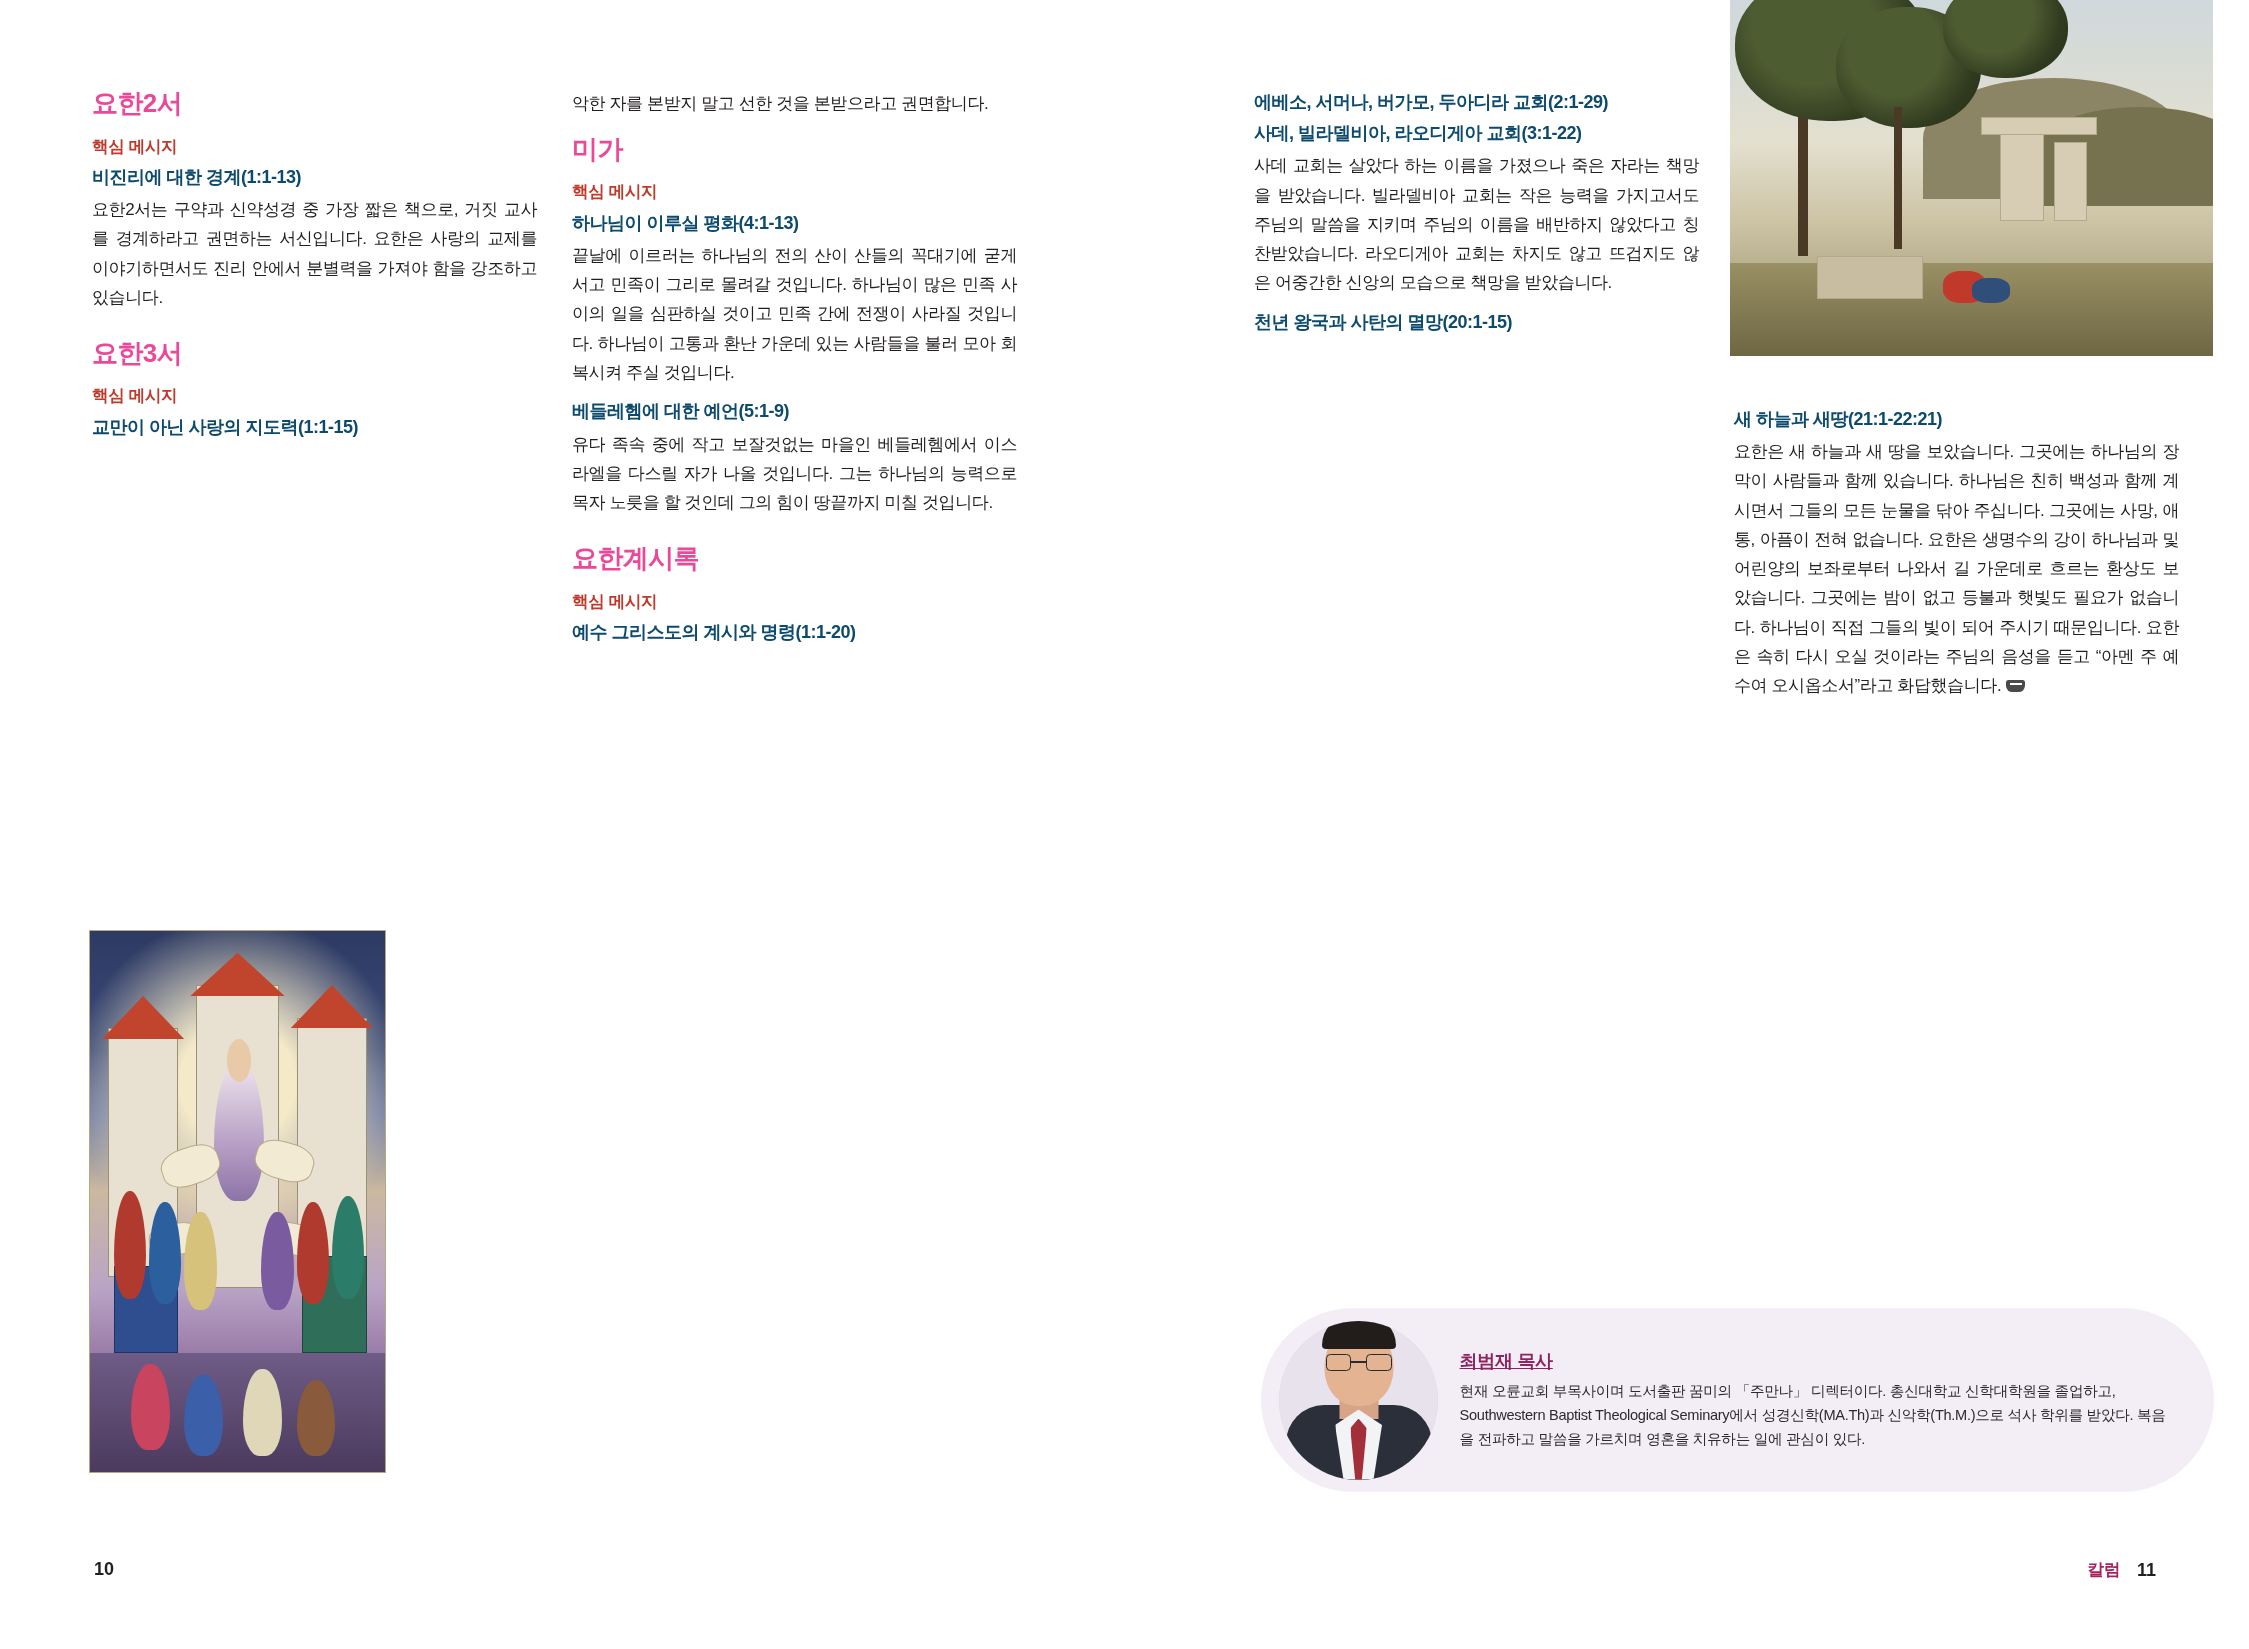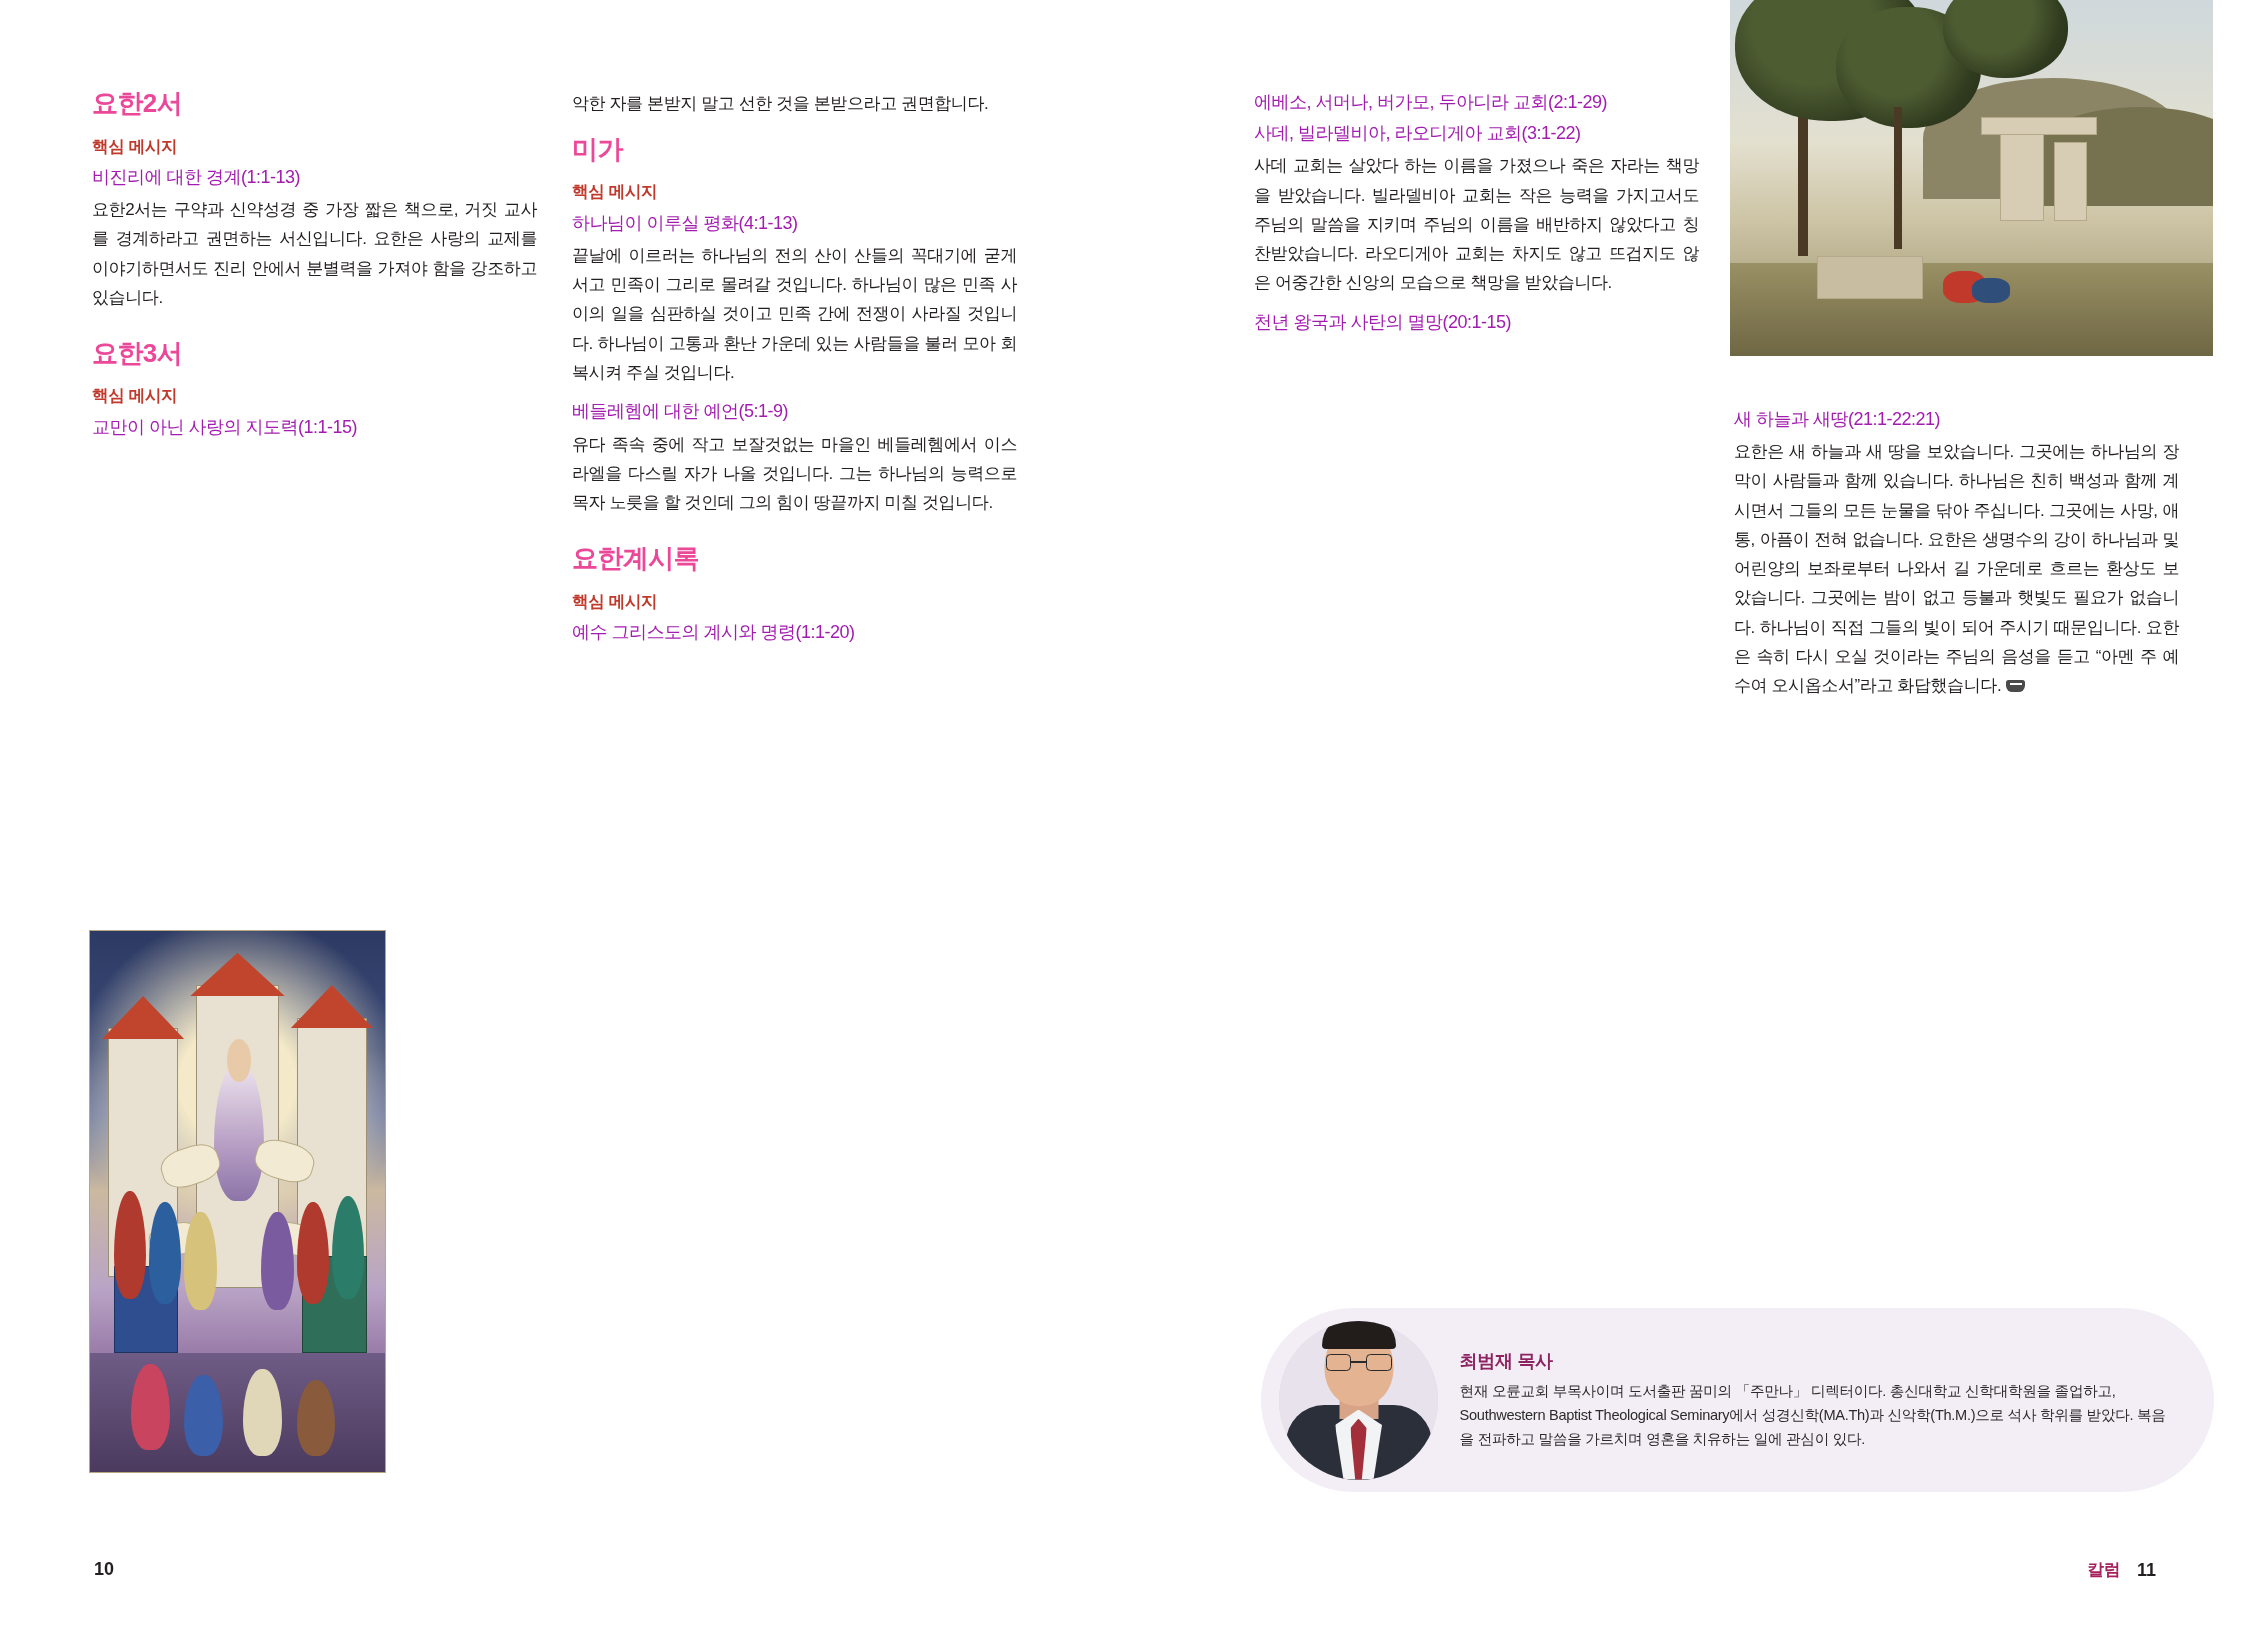--- a/index.html
+++ b/index.html
@@ -36,23 +36,23 @@
     line-height: 1.1;
   }
   .coreLabel {
     color: #c0392b;
     font-size: 16.5px;
     font-weight: bold;
     letter-spacing: -0.3px;
     margin: 0 0 6.4px 0;
   }
   .subTitle {
-    color: #a21caf;
+    color: #0c4a6e;
     font-size: 18px;
-    font-weight: normal;
+    font-weight: bold;
     letter-spacing: -0.5px;
     line-height: 1.45;
     margin: 0 0 5.1px 0;
   }
   p.body {
     color: #231f20;
     font-size: 17px;
     line-height: 1.72;
     letter-spacing: -0.4px;
     text-align: justify;
@@ -202,21 +202,21 @@
     border: 1.9px solid #2a2a2a; border-radius: 4.4px;
   }
   .ph-glasses span.l { left: 0; }
   .ph-glasses span.r { right: 0; }
   .ph-glasses i {
     position: absolute; left: 25.4px; top: 7px; width: 15.2px; height: 1.9px; background: #2a2a2a;
   }
   #author-text { padding: 0 38px 0 21.6px; }
   #author-name {
     color: #8e2361; font-size: 18px; font-weight: bold;
-    letter-spacing: -0.3px; margin-bottom: 7.6px;
+    letter-spacing: -0.3px; margin-bottom: 7.6px; text-decoration: underline;
   }
   #author-bio {
     color: #2b2b2b; font-size: 14.6px; line-height: 1.62;
     letter-spacing: -0.3px;
   }
 
   
   .pageNumLeft {
     position: absolute; left: 94px; top: 1559px;
     font-size: 18px; font-weight: bold; color: #231f20;

